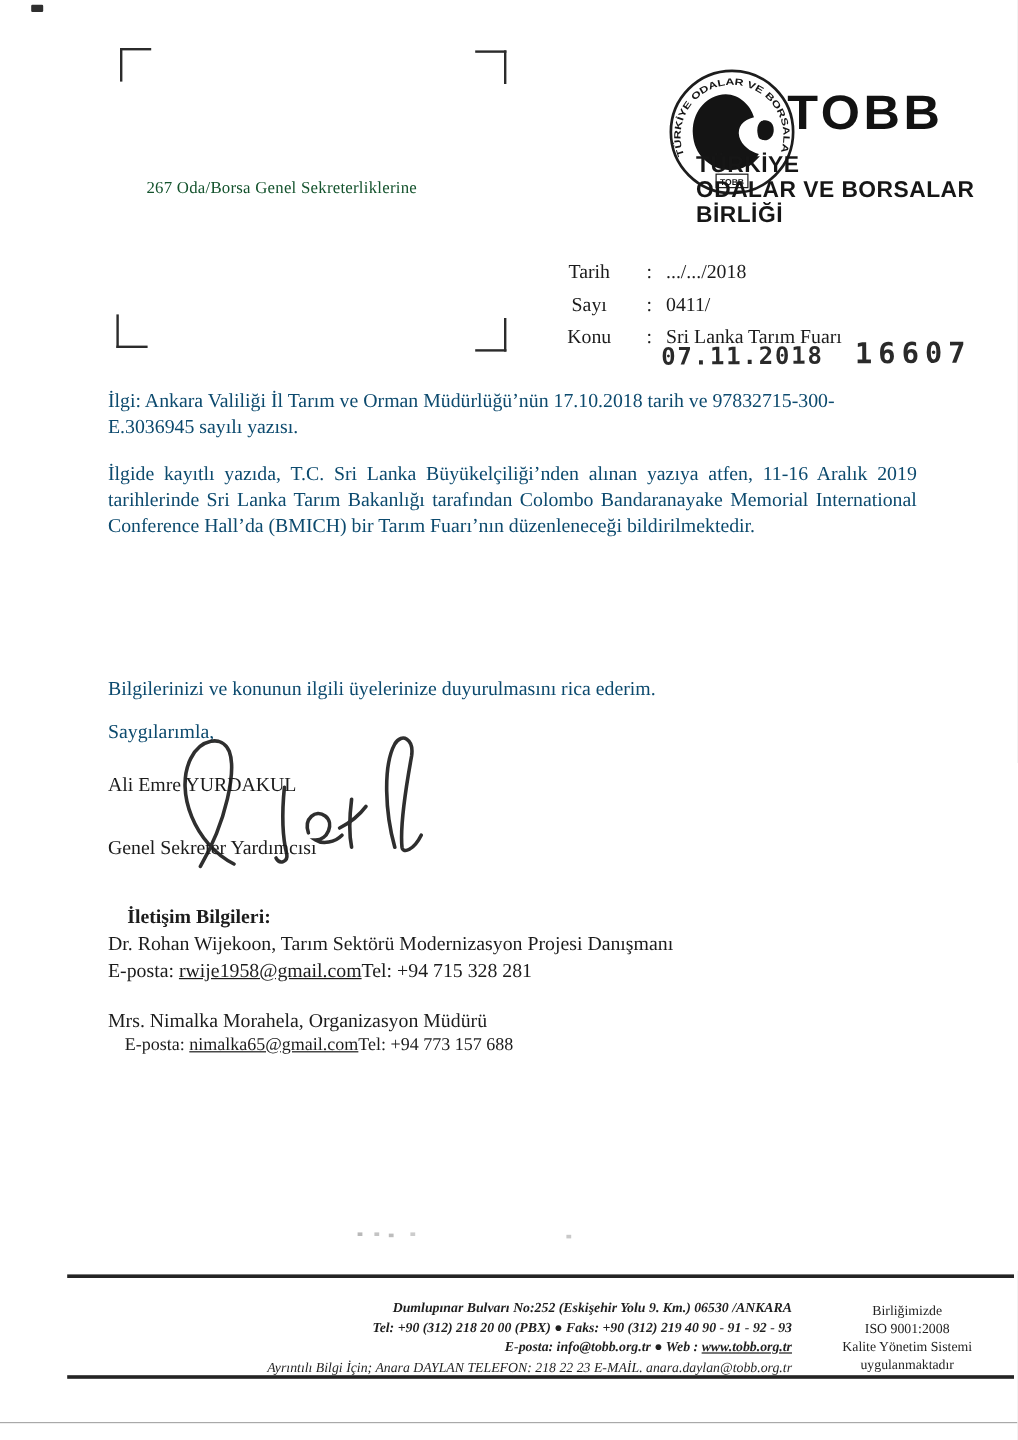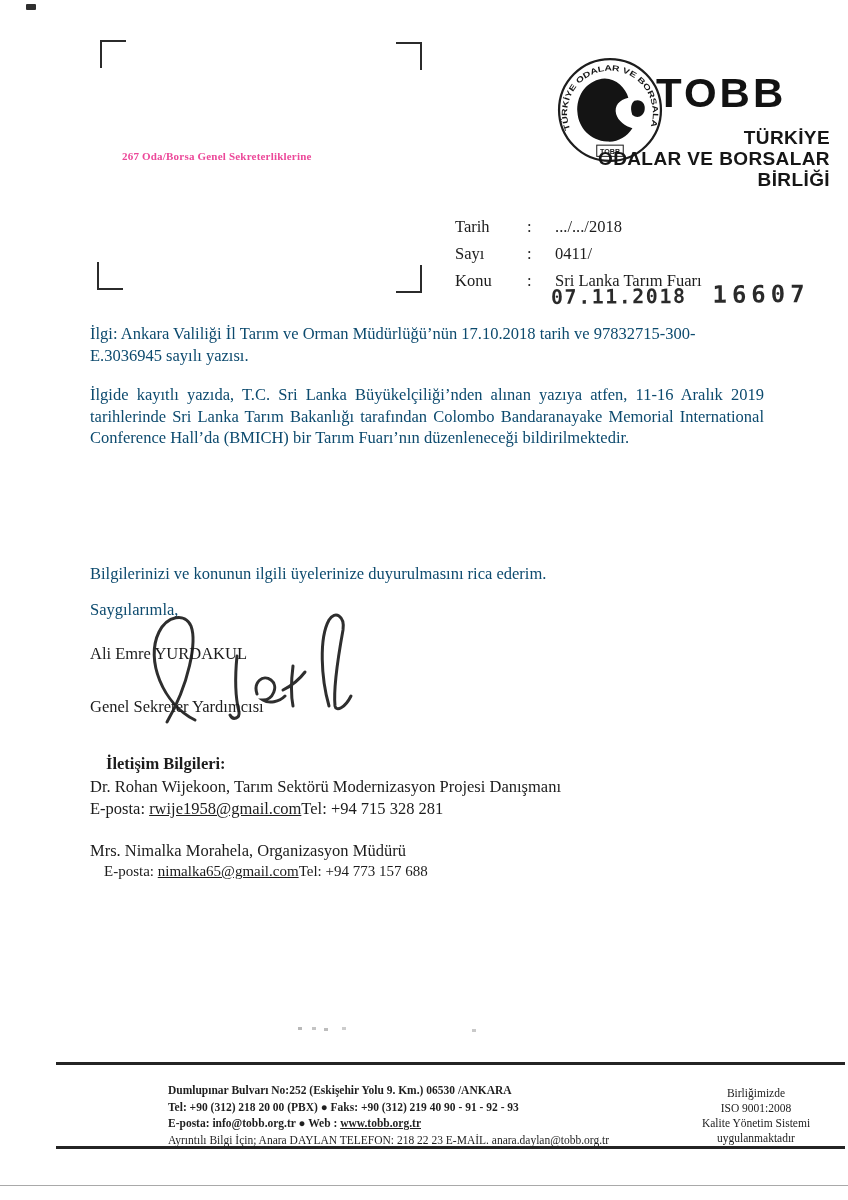--- a/index.html
+++ b/index.html
@@ -18,30 +18,30 @@
   .crop.bl{left:97px;top:262px;border-left:2px solid #2b2b2b;border-bottom:2px solid #2b2b2b;}
   .crop.br{left:396px;top:265px;border-right:2px solid #2b2b2b;border-bottom:2px solid #2b2b2b;}
   
   .seal{left:556px;top:56px;width:108px;height:108px;}
   .org-abbr{
     left:656px;top:70px;width:170px;
     font-family:"Liberation Sans", sans-serif;font-weight:800;font-size:42px;
     letter-spacing:3px;color:#121212;transform:scaleY(0.96);
   }
   .org-name{
-    left:580px;top:127px;width:250px;text-align:right;
+    left:580px;top:127px;width:250px;text-align:left;
     font-family:"Liberation Sans", sans-serif;font-weight:700;font-size:19px;
     line-height:21px;color:#161616;letter-spacing:0.4px;
   }
   .recipient{
-    left:122px;top:150px;font-weight:700;font-size:11px;letter-spacing:0.2px;color:#ec4899;
+    left:122px;top:150px;font-weight:400;font-size:14px;letter-spacing:0.2px;color:#14532d;
   }
   
   .meta{left:455px;top:213px;font-size:16.5px;line-height:27px;}
-  .meta .row{display:flex;}
+  .meta .row{display:flex;text-align:center;}
   .meta .lbl{width:72px;}
   .meta .sep{width:28px;}
   .stamp{
     left:551px;top:281px;display:flex;align-items:baseline;gap:26px;
     font-family:"DejaVu Sans Mono", monospace;font-weight:700;color:#181818;
     transform:rotate(-0.4deg);opacity:0.92;
   }
   .stamp .d{font-size:20px;letter-spacing:1.5px;}
   .stamp .n{font-size:24px;letter-spacing:5px;}
   
@@ -64,22 +64,22 @@
   .teltab{display:inline-block;}
   
   .dots{left:298px;top:1027px;width:4px;height:3px;background:#b9b9b9;
     box-shadow:14px 0 #c4c4c4, 26px 1px #bdbdbd, 44px 0 #cccccc, 174px 2px #c9c9c9;}
   
   .rule{height:3px;background:#242424;}
   .rule.top{left:56px;top:1062px;width:789px;}
   .rule.bottom{left:56px;top:1146px;width:789px;}
   .rule.edge{left:0;top:1185px;width:848px;height:1px;background:#a9a9a9;}
   .footer-block{
-    left:168px;top:1082px;width:492px;text-align:left;
-    font-size:11.5px;line-height:16.5px;color:#1f1f1f;
+    left:168px;top:1082px;width:492px;text-align:right;
+    font-size:11.5px;line-height:16.5px;color:#1f1f1f;font-style:italic;
   }
   .footer-block .b{font-weight:700;}
   .iso-block{
     left:678px;top:1086px;width:156px;text-align:center;
     font-size:11.5px;line-height:15px;color:#222;
   }
 </style>
 </head>
 <body>
 

